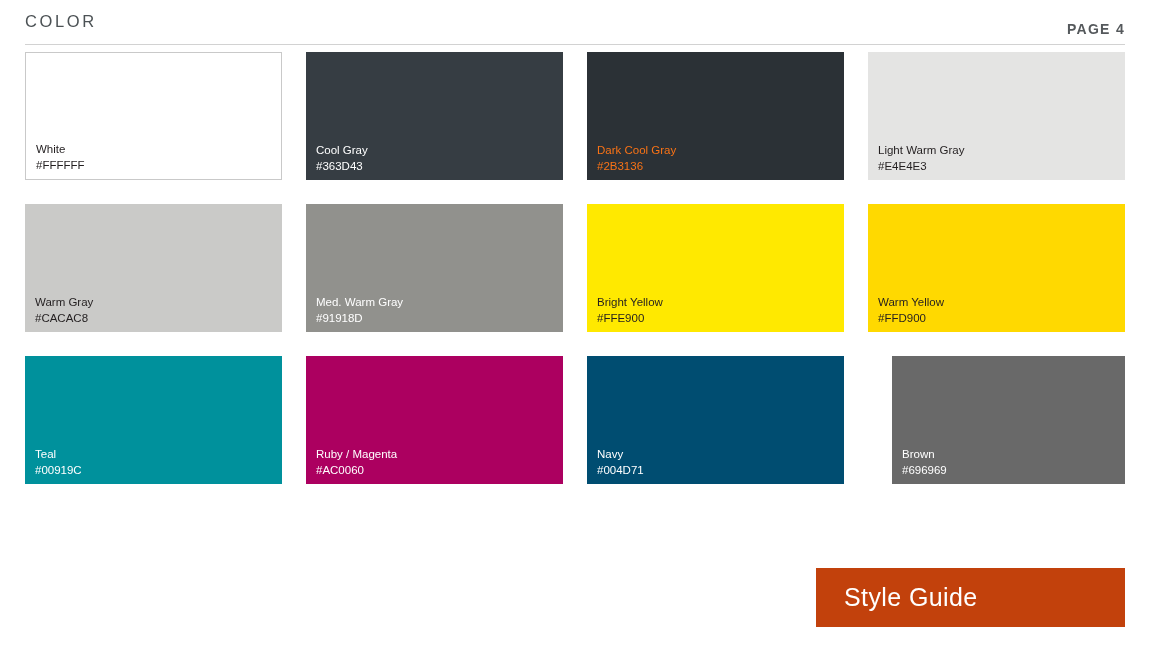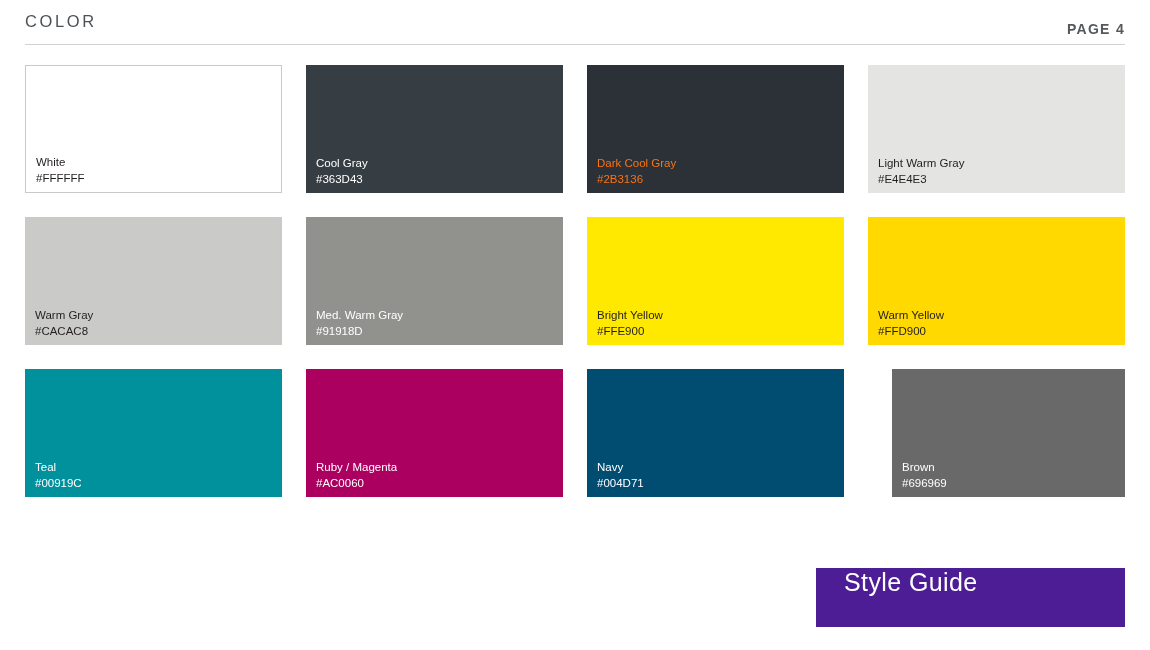--- a/index.html
+++ b/index.html
@@ -48,21 +48,21 @@
     top: 44px;
     width: 1100px;
     height: 1px;
     background: #d2d2d2;
   }
 
   
   .swatch-grid {
     position: absolute;
     left: 25px;
-    top: 65px;
+    top: 52px;
     width: 1100px;
     display: grid;
     grid-template-columns: repeat(4, 257px);
     grid-auto-rows: 128px;
     column-gap: 21px;
     row-gap: 21px;
     gap: 24px;
   }
   .swatch {
     position: relative;
@@ -83,22 +83,23 @@
     white-space: nowrap;
   }
 
   
   .style-guide-banner {
     position: absolute;
     left: 816px;
     top: 568px;
     width: 309px;
     height: 59px;
-    background: #4c1d95;
+    background: #c2410c;
     display: flex;
+    align-items: center;
   }
   .style-guide-text {
     color: #ffffff;
     font-size: 25px;
     font-weight: 400;
     letter-spacing: 0.4px;
     padding-left: 28px;
   }
 </style>
 </head>

